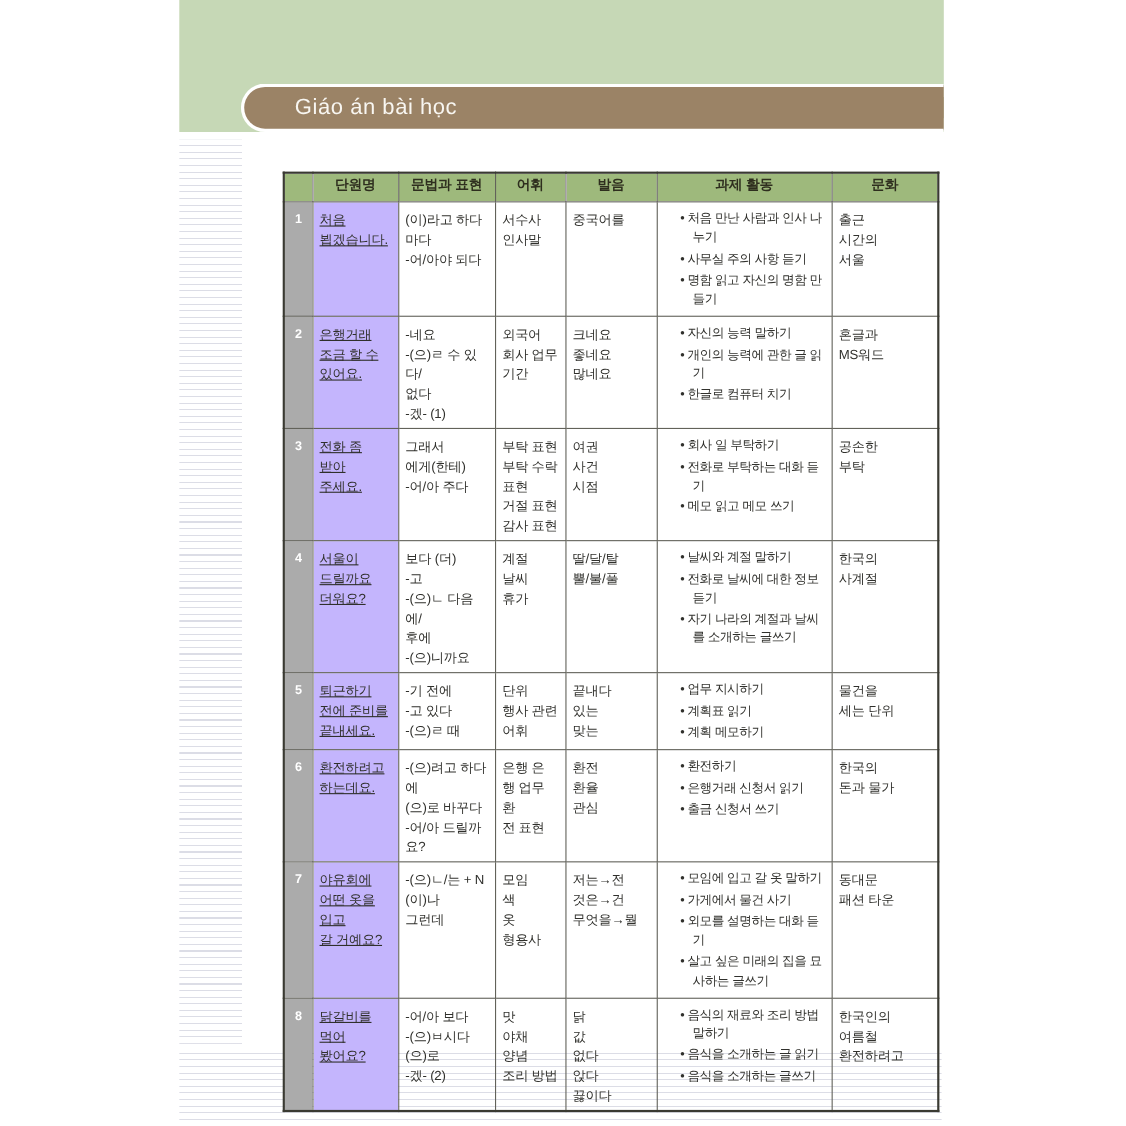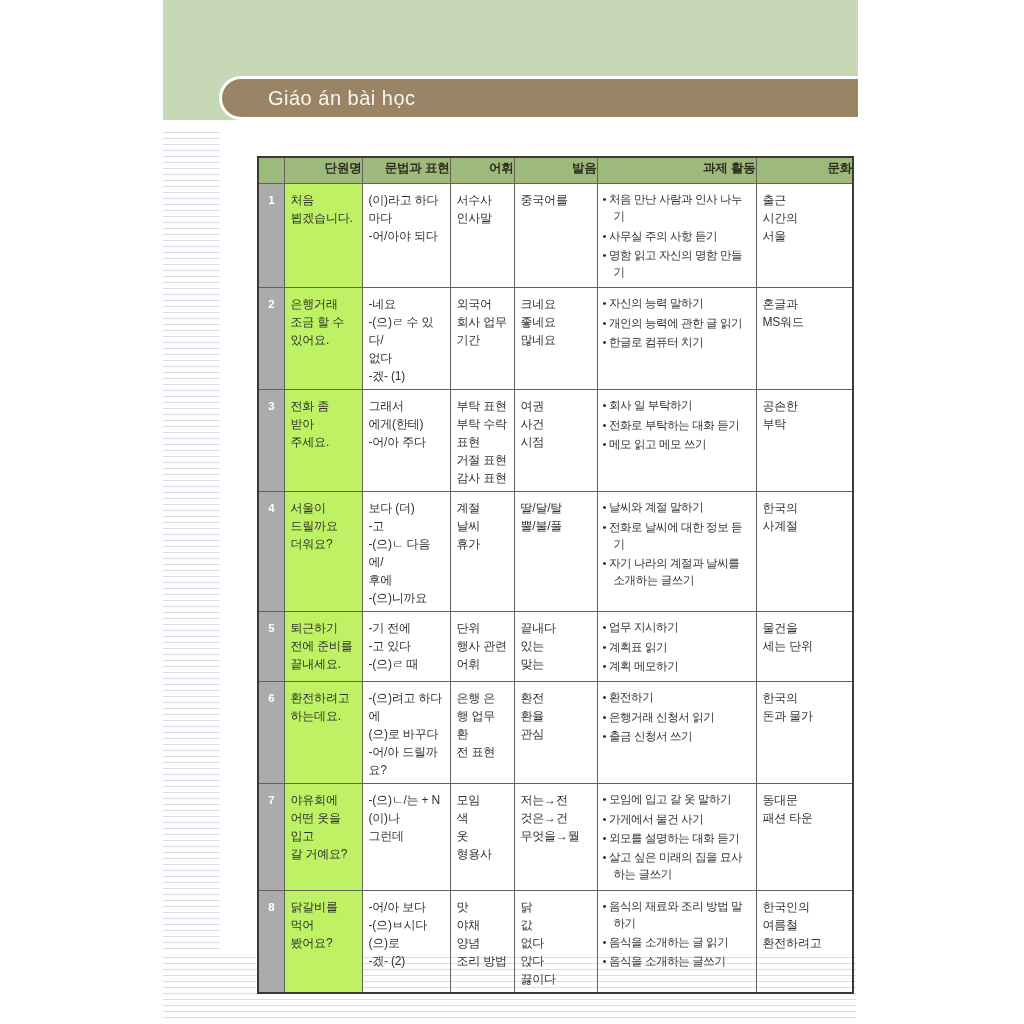--- a/index.html
+++ b/index.html
@@ -23,32 +23,32 @@
   .ruled-left{position:absolute;left:0;top:127px;width:57px;height:822px;}
   .ruled-bottom{position:absolute;left:0;right:2px;top:952px;height:70px;}
   .table-wrap{position:absolute;left:94px;top:156px;}
   table{
     border-collapse:collapse;table-layout:fixed;width:595px;
     border:2px solid #3a3a32;
   }
   th,td{border:1px solid #62625a;vertical-align:top;overflow:hidden;}
   thead th{
     background:#9eb97c;color:#2e2e1e;font-size:12.5px;font-weight:700;
-    height:21px;padding:2px 0;text-align:right;letter-spacing:-0.2px;
+    height:21px;padding:2px 0;text-align:center;letter-spacing:-0.2px;
   }
   td{font-size:12px;color:#30302c;padding:7px 5px 4px 6px;line-height:1.5;letter-spacing:-0.2px;}
   td.num{
     background:#ababab;color:#ffffff;font-weight:700;text-align:center;
     font-size:11.5px;padding:8px 0 0 0;
   }
-  td.unit{background:#bef264;}
+  td.unit{background:#c4b5fd;text-decoration:underline;}
   .pre{white-space:pre-line;}
   td.tasks{padding-left:5px;padding-right:3px;}
   .task{
-    padding-left:11px;text-indent:-11px;margin:0 0 2px 0;
+    padding-left:11px;text-indent:-11px;margin:0 0 2px 16px;
     font-size:11.5px;letter-spacing:-0.4px;line-height:1.5;
   }
 </style>
 </head>
 <body>
 
 <div class="page">
   <div class="green-band"></div>
   <div class="banner">
     <span class="title">Giáo án bài học</span>

